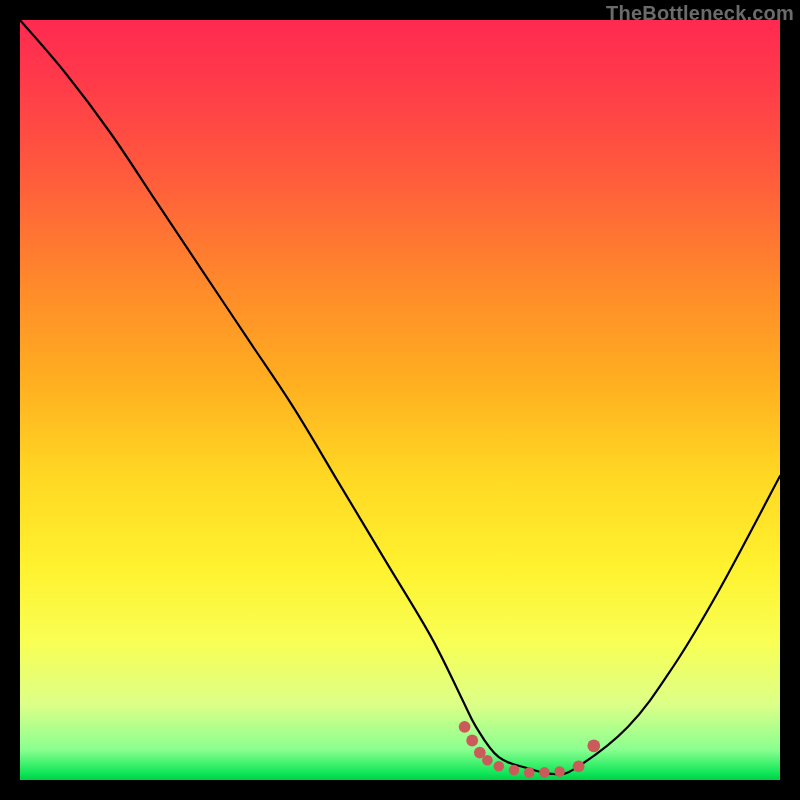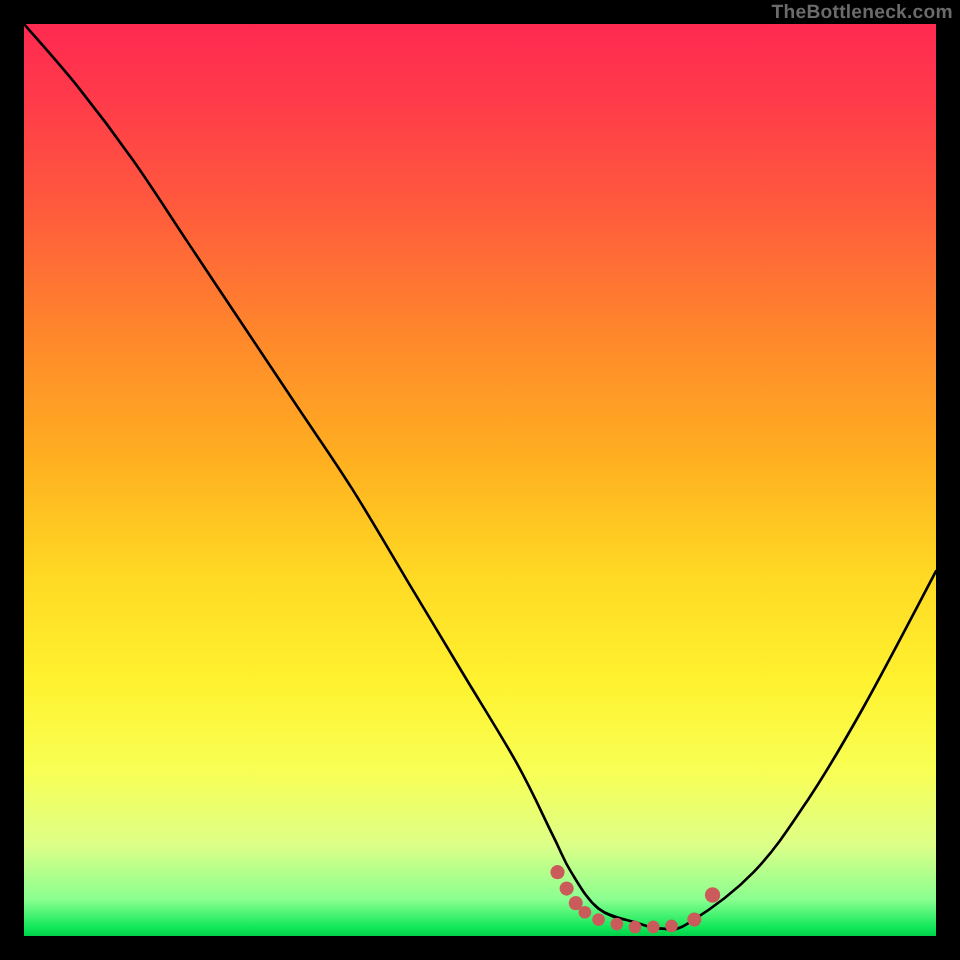--- a/index.html
+++ b/index.html
@@ -36,21 +36,21 @@
       #8aff90 96%,
       #13e85a 99%,
       #00d048 100%
     );
   }
   .watermark {
     position: absolute;
     top: 2px;
     right: 6px;
     font-family: Arial, Helvetica, sans-serif;
-    font-size: 16px;
+    font-size: 20px;
     font-weight: 600;
     color: #6b6b6b;
     letter-spacing: 0.2px;
   }
   svg.curve {
     position: absolute;
     left: 0;
     top: 0;
     width: 760px;
     height: 760px;

